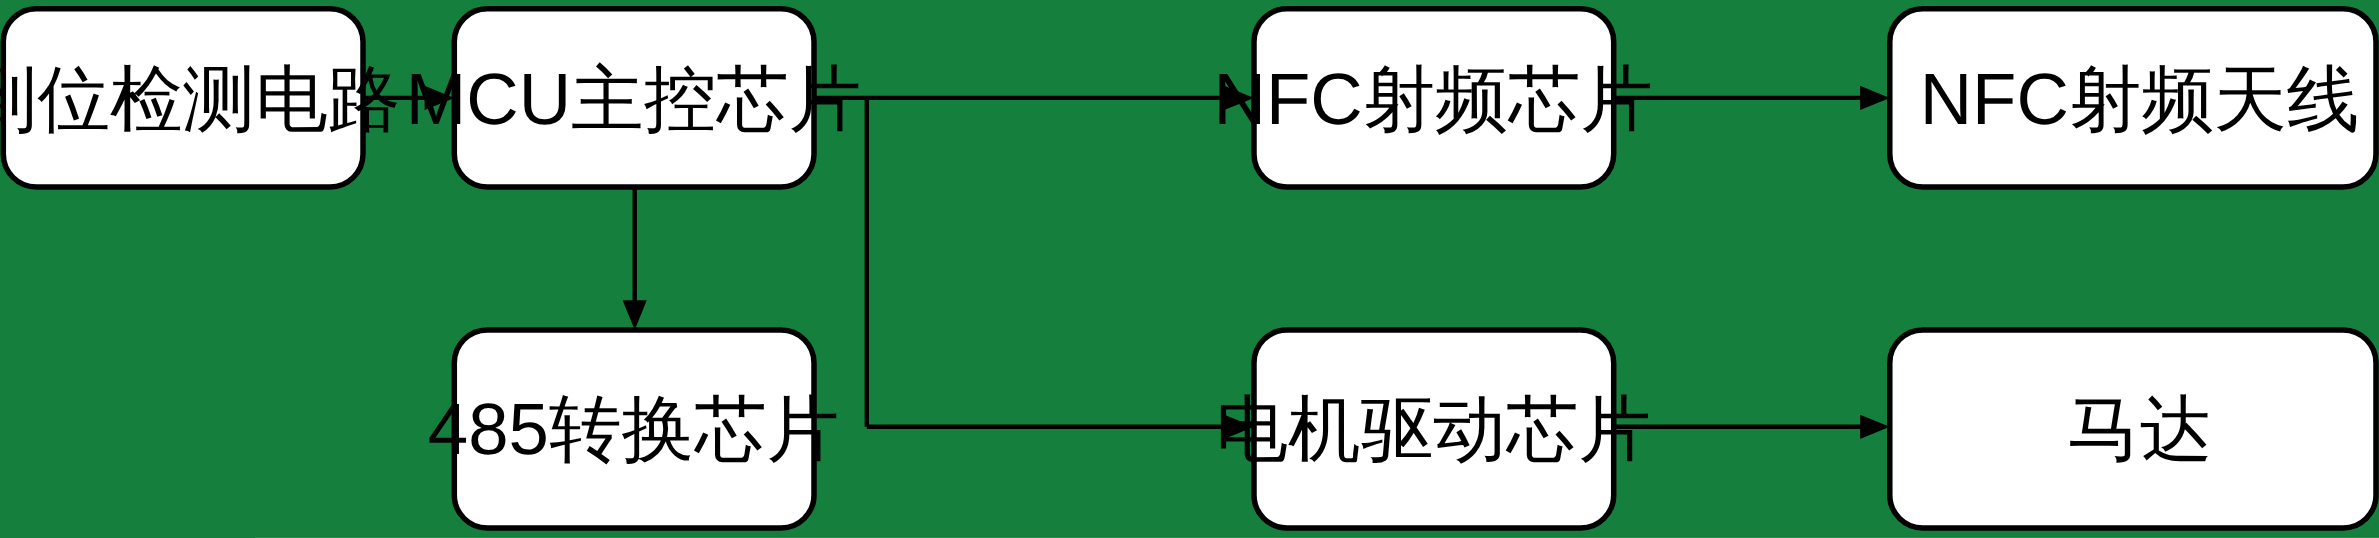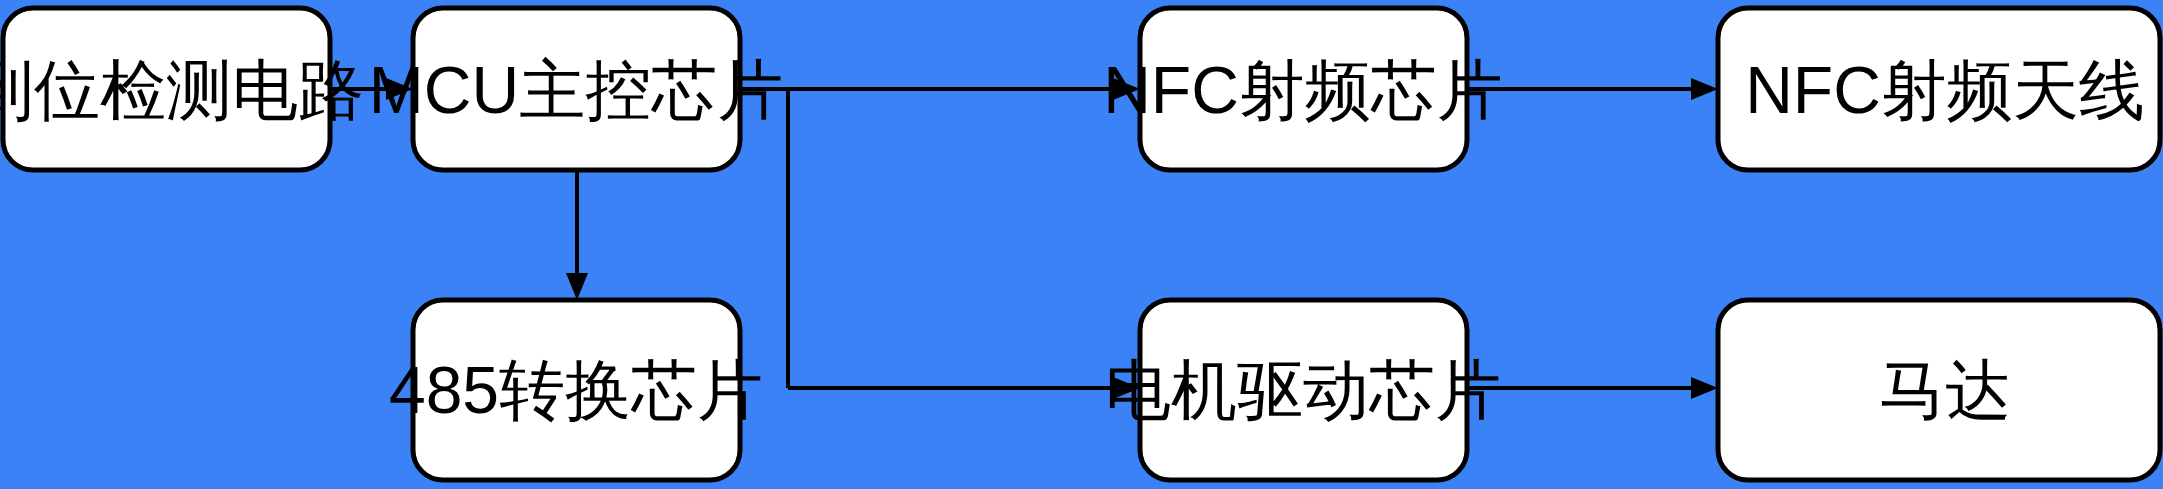--- a/index.html
+++ b/index.html
@@ -4,21 +4,21 @@
 <style>
   html, body {
     margin: 0;
     padding: 0;
     background: #ffffff;
   }
   #diagram-root {
     position: relative;
     width: 2163px;
     height: 489px;
-    background: #3b82f6;
+    background: #15803d;
     font-family: "Liberation Sans", "DejaVu Sans", sans-serif;
     overflow: hidden;
   }
   svg.diagram-canvas {
     display: block;
     width: 2163px;
     height: 489px;
   }
   .node-box {
     fill: #ffffff;

